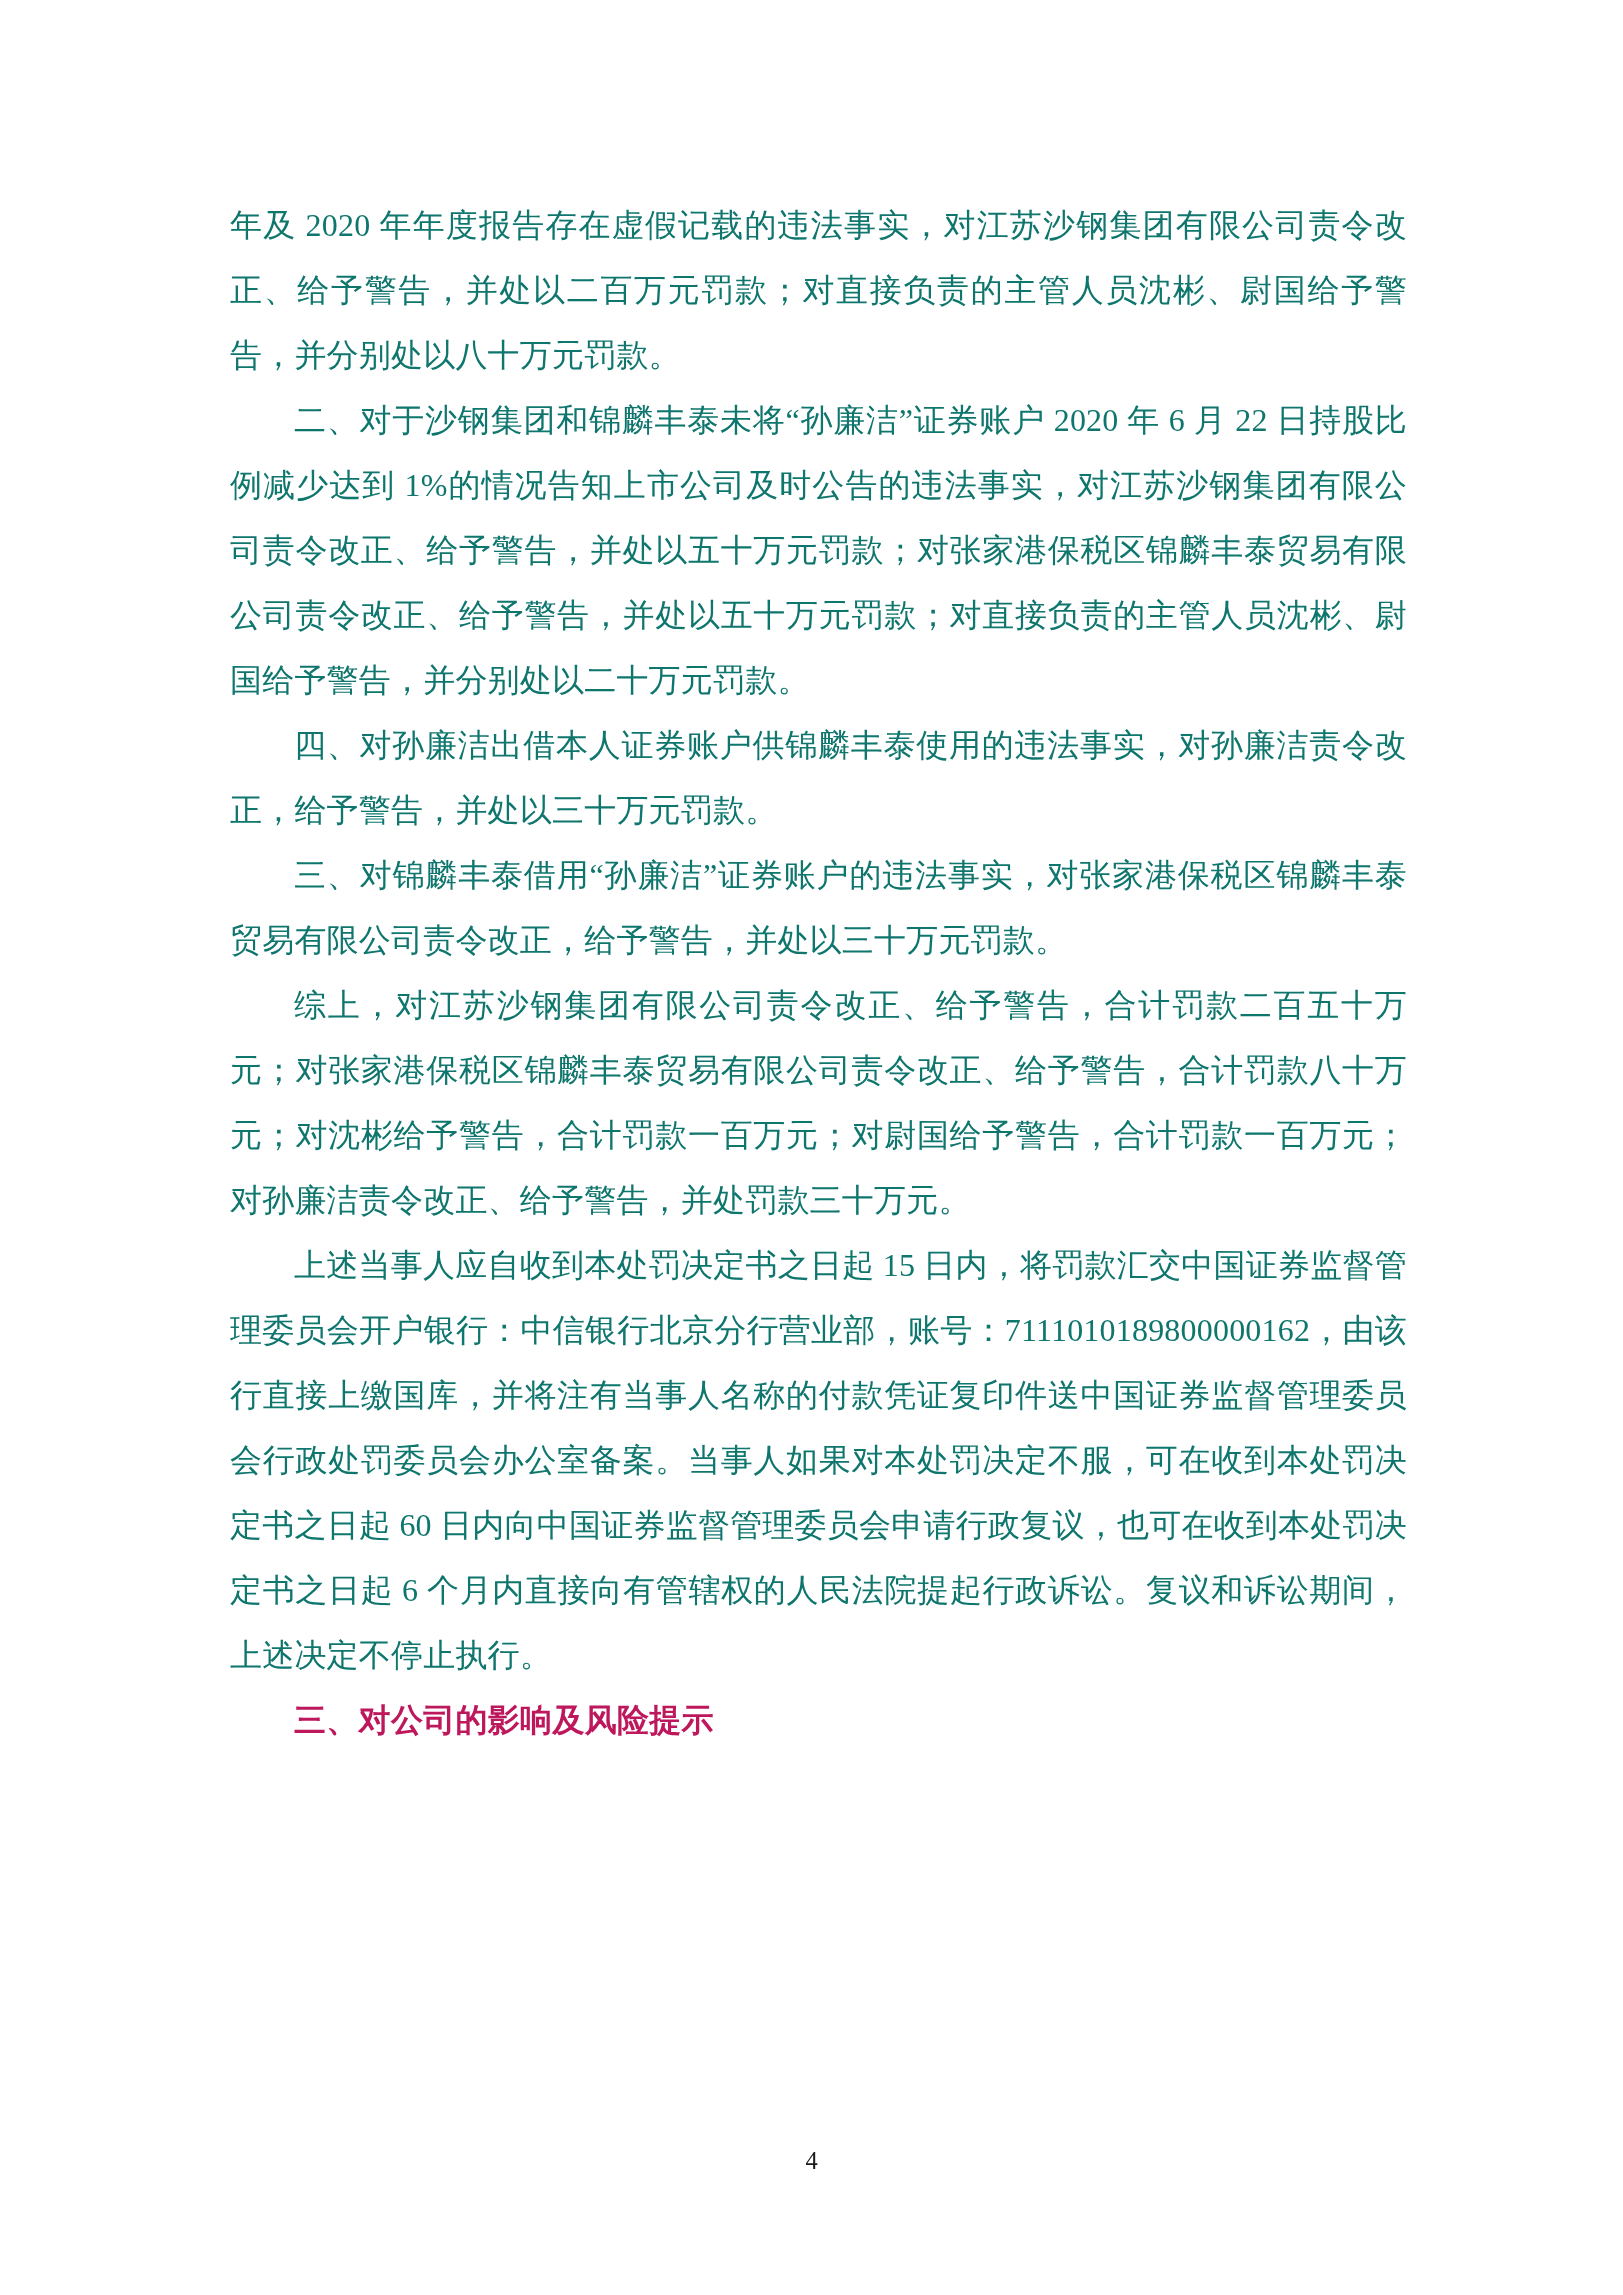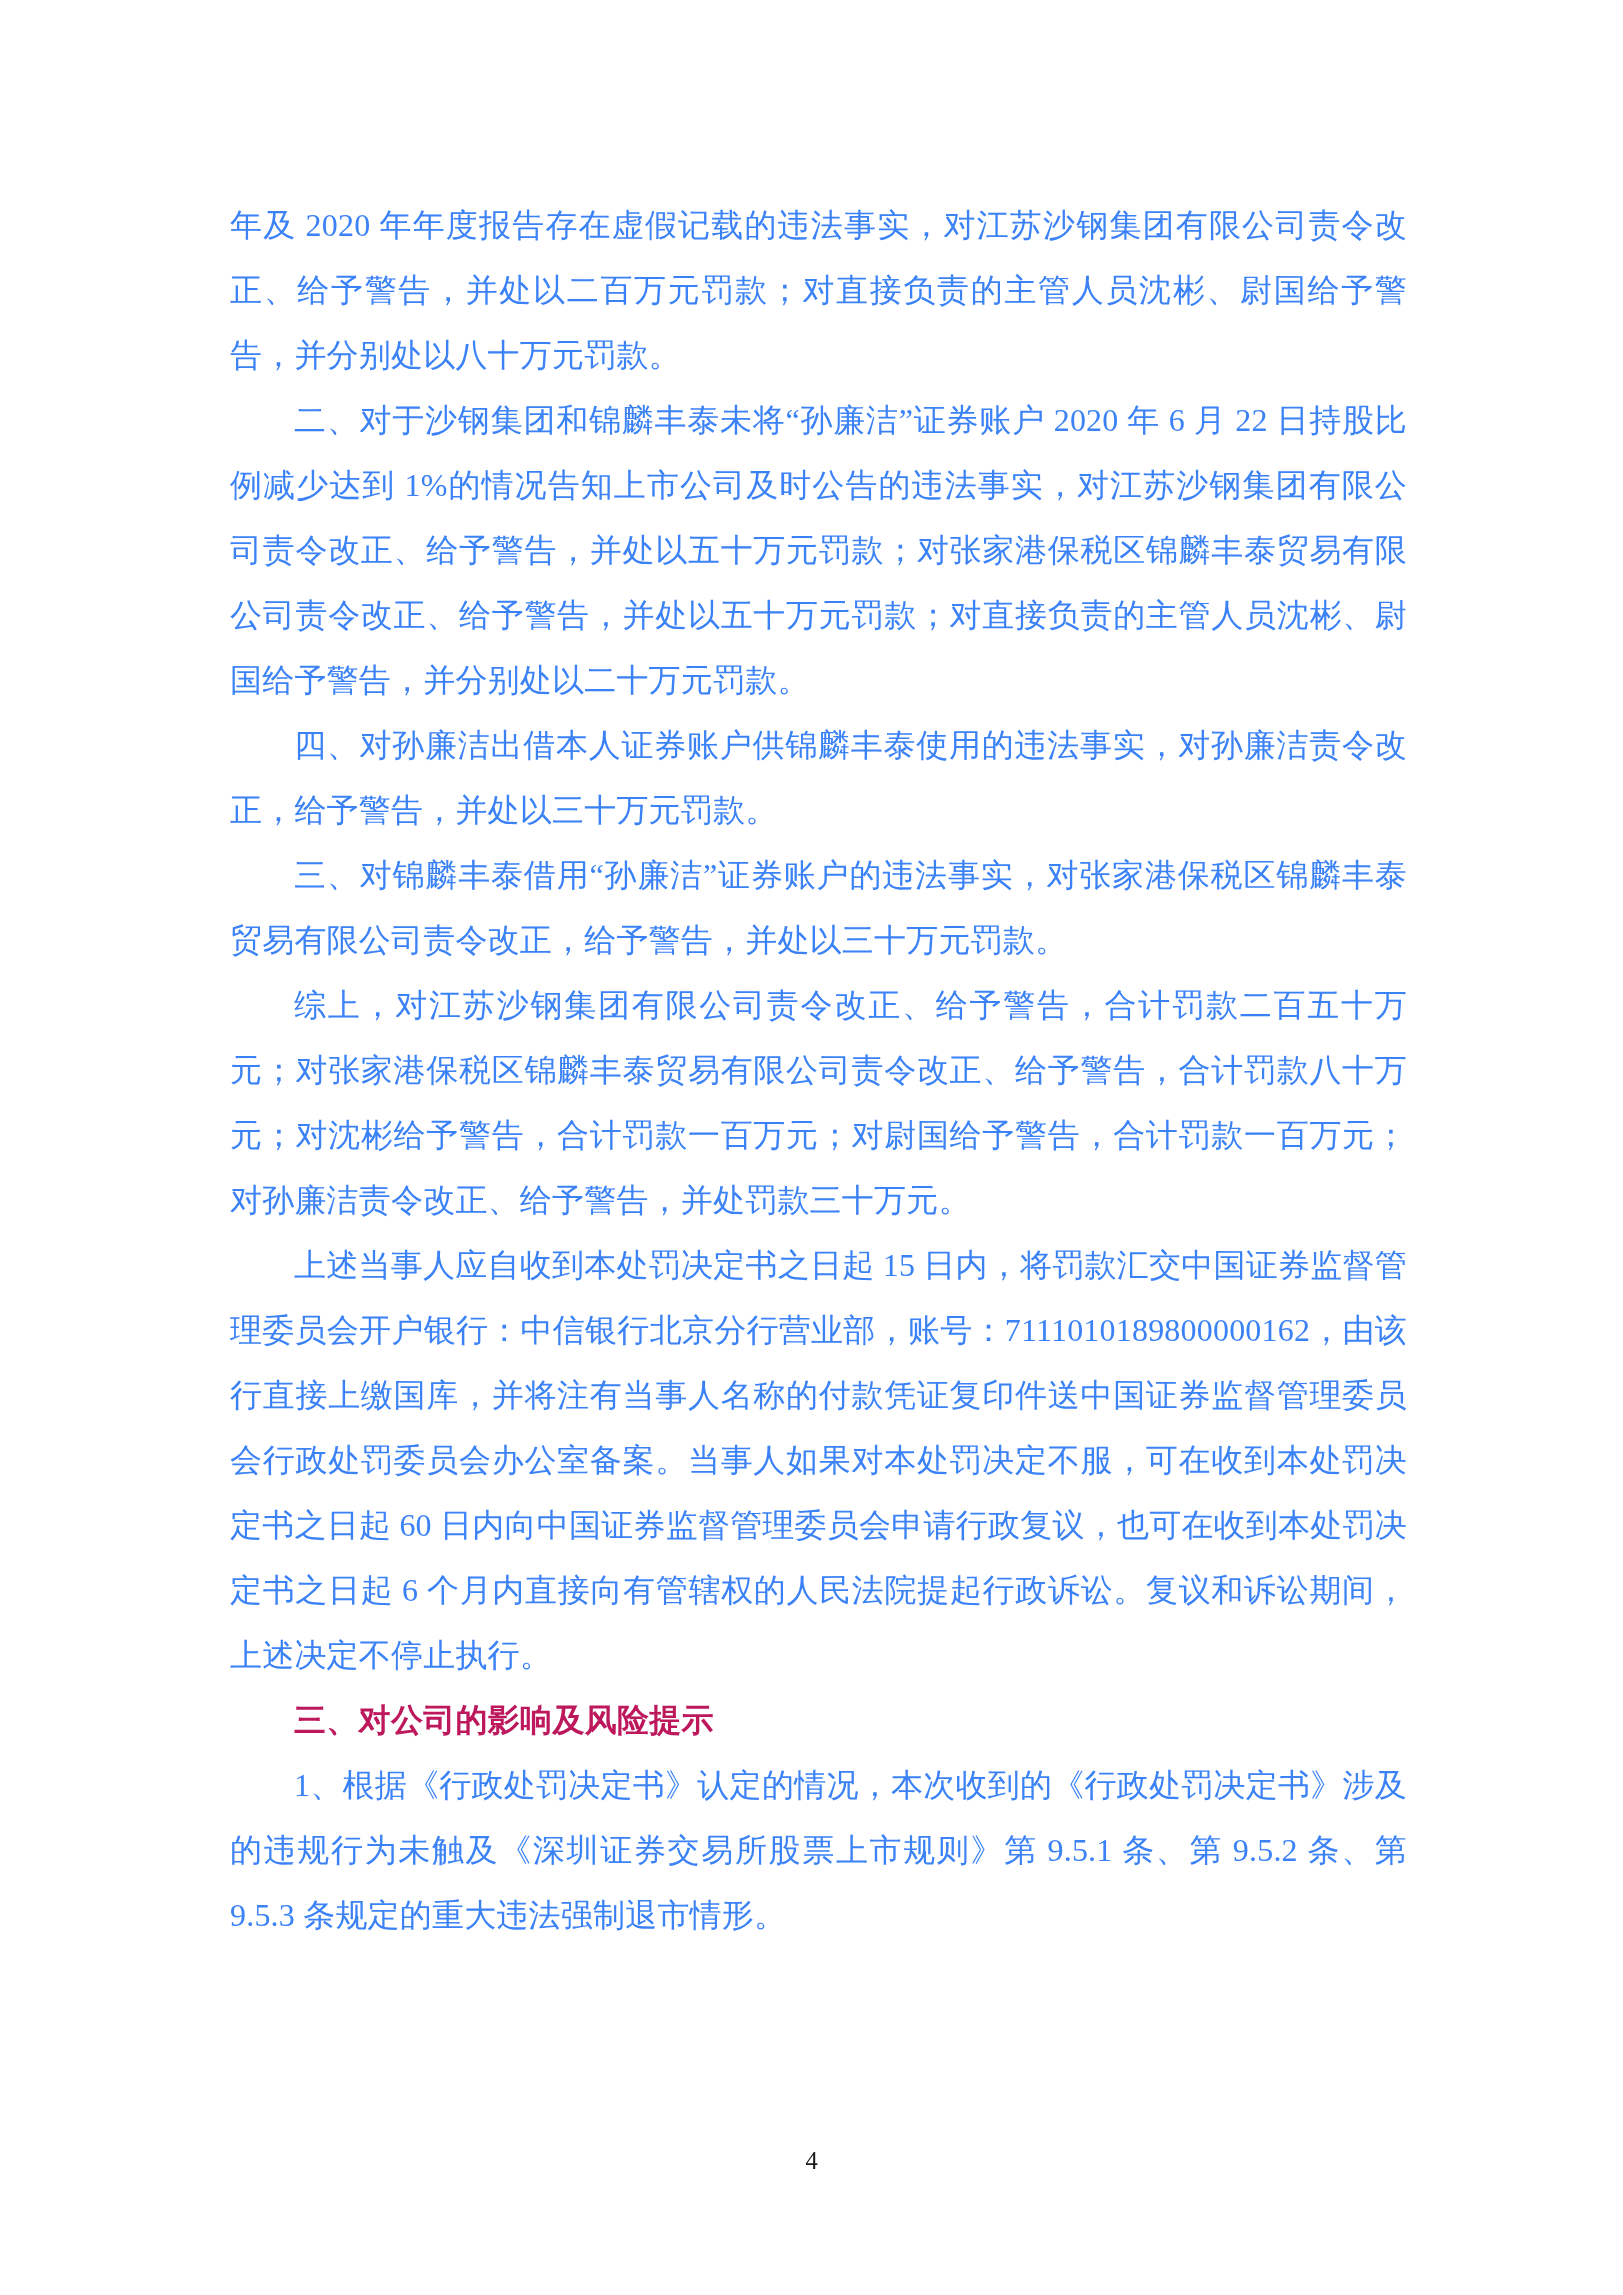--- a/index.html
+++ b/index.html
@@ -30,21 +30,21 @@
     width: 1177px;
   }
   p.body-para {
     margin: 0 0 0 0;
     font-size: 32px;
     line-height: 65px;
     text-align: justify;
     text-justify: inter-ideograph;
     letter-spacing: 0.2px;
     text-indent: 0;
-    color: #3b82f6;
+    color: #0f766e;
     font-family: "Liberation Serif", "DejaVu Serif", serif;
   }
   p.indent {
     text-indent: 64px;
   }
   h3.section-heading {
     margin: 0;
     font-size: 32px;
     line-height: 65px;
     font-weight: bold;
@@ -78,19 +78,18 @@
     <p class="body-para indent">四、对孙廉洁出借本人证券账户供锦麟丰泰使用的违法事实，对孙廉洁责令改正，给予警告，并处以三十万元罚款。</p>
 
     <p class="body-para indent">三、对锦麟丰泰借用“孙廉洁”证券账户的违法事实，对张家港保税区锦麟丰泰贸易有限公司责令改正，给予警告，并处以三十万元罚款。</p>
 
     <p class="body-para indent">综上，对江苏沙钢集团有限公司责令改正、给予警告，合计罚款二百五十万元；对张家港保税区锦麟丰泰贸易有限公司责令改正、给予警告，合计罚款八十万元；对沈彬给予警告，合计罚款一百万元；对尉国给予警告，合计罚款一百万元；对孙廉洁责令改正、给予警告，并处罚款三十万元。</p>
 
     <p class="body-para indent">上述当事人应自收到本处罚决定书之日起 15 日内，将罚款汇交中国证券监督管理委员会开户银行：中信银行北京分行营业部，账号：7111010189800000162，由该行直接上缴国库，并将注有当事人名称的付款凭证复印件送中国证券监督管理委员会行政处罚委员会办公室备案。当事人如果对本处罚决定不服，可在收到本处罚决定书之日起 60 日内向中国证券监督管理委员会申请行政复议，也可在收到本处罚决定书之日起 6 个月内直接向有管辖权的人民法院提起行政诉讼。复议和诉讼期间，上述决定不停止执行。</p>
 
     <h3 class="section-heading">三、对公司的影响及风险提示</h3>
 
-    <p class="body-para indent">1、根据《行政处罚决定书》认定的情况，本次收到的《行政处罚决定书》涉及的违规行为未触及《深圳证券交易所股票上市规则》第 9.5.1 条、第 9.5.2 条、第 9.5.3 条规定的重大违法强制退市情形。</p>
 
   </div>
 
   <div class="page-number">4</div>
 </div>
 
 
 </body></html>

